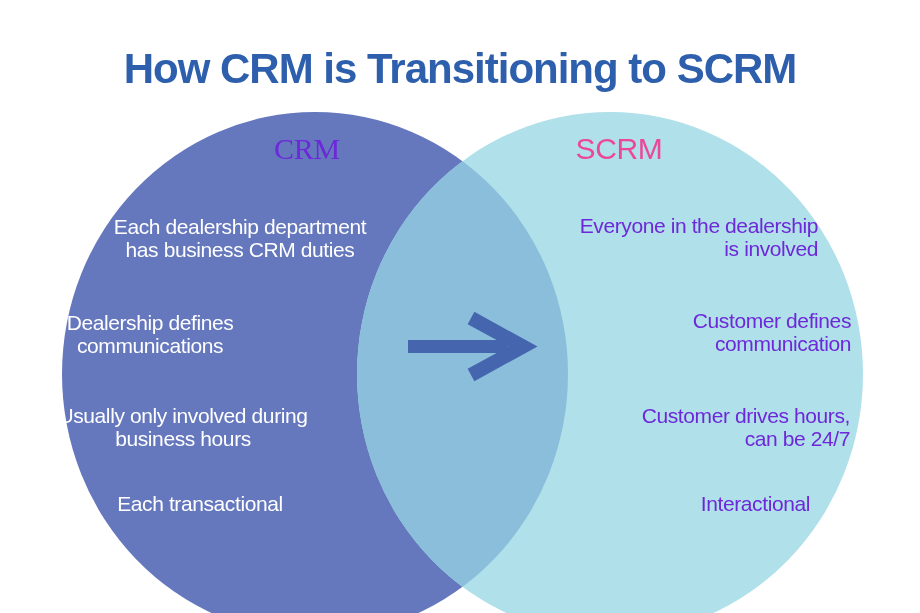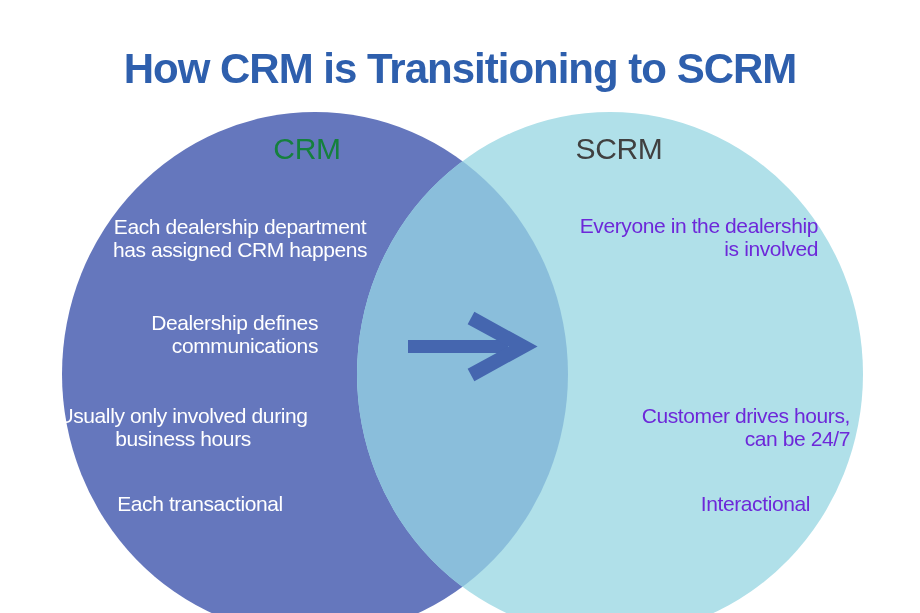--- a/index.html
+++ b/index.html
@@ -24,34 +24,34 @@
     color: #2e5fad;
   }
   .circle-label {
     position: absolute;
     top: 103px;
     width: 300px;
     text-align: center;
     font-size: 30px;
     letter-spacing: -0.3px;
   }
-  .crm-label  { left: 157px; color: #15803d; }
-  .scrm-label { left: 469px; color: #404040; }
+  .crm-label  { left: 157px; color: #6d28d9; font-family: Liberation Serif, serif; }
+  .scrm-label { left: 469px; color: #ec4899; }
   .item {
     position: absolute;
     font-size: 21px;
     line-height: 23px;
     letter-spacing: -0.4px;
     white-space: pre-line;
     width: 300px;
   }
   .left-item  { color: #ffffff; text-align: center; }
   .right-item { color: #6d28d9; text-align: right; }
   .li1 { top: 186px; left: 90px; }
-  .li2 { top: 282px; left: 18px; text-align: right; }
+  .li2 { top: 282px; left: 0; }
   .li3 { top: 375px; left: 33px; }
   .li4 { top: 463px; left: 50px; }
   .ri1 { top: 185px; right: 102px; }
   .ri2 { top: 280px; right: 69px; }
   .ri3 { top: 375px; right: 70px; }
   .ri4 { top: 463px; right: 110px; }
 </style>
 </head>
 <body>
 
@@ -73,26 +73,28 @@
       <path d="M 471 289 L 523 317.5 L 471 346" fill="none" stroke="#4566af" stroke-width="14" stroke-linejoin="miter" stroke-miterlimit="10"></path>
     </g>
   </svg>
 
   <div class="title">How CRM is Transitioning to SCRM</div>
 
   <div class="circle-label crm-label">CRM</div>
   <div class="circle-label scrm-label">SCRM</div>
 
   <div class="item left-item li1">Each dealership department
-has assigned CRM happens</div>
+has business CRM duties</div>
   <div class="item left-item li2">Dealership defines
 communications</div>
   <div class="item left-item li3">Usually only involved during
 business hours</div>
   <div class="item left-item li4">Each transactional</div>
 
   <div class="item right-item ri1">Everyone in the dealership
 is involved</div>
+  <div class="item right-item ri2">Customer defines
+communication</div>
   <div class="item right-item ri3">Customer drives hours,
 can be 24/7</div>
   <div class="item right-item ri4">Interactional</div>
 
 </div>
 
 </body></html>

